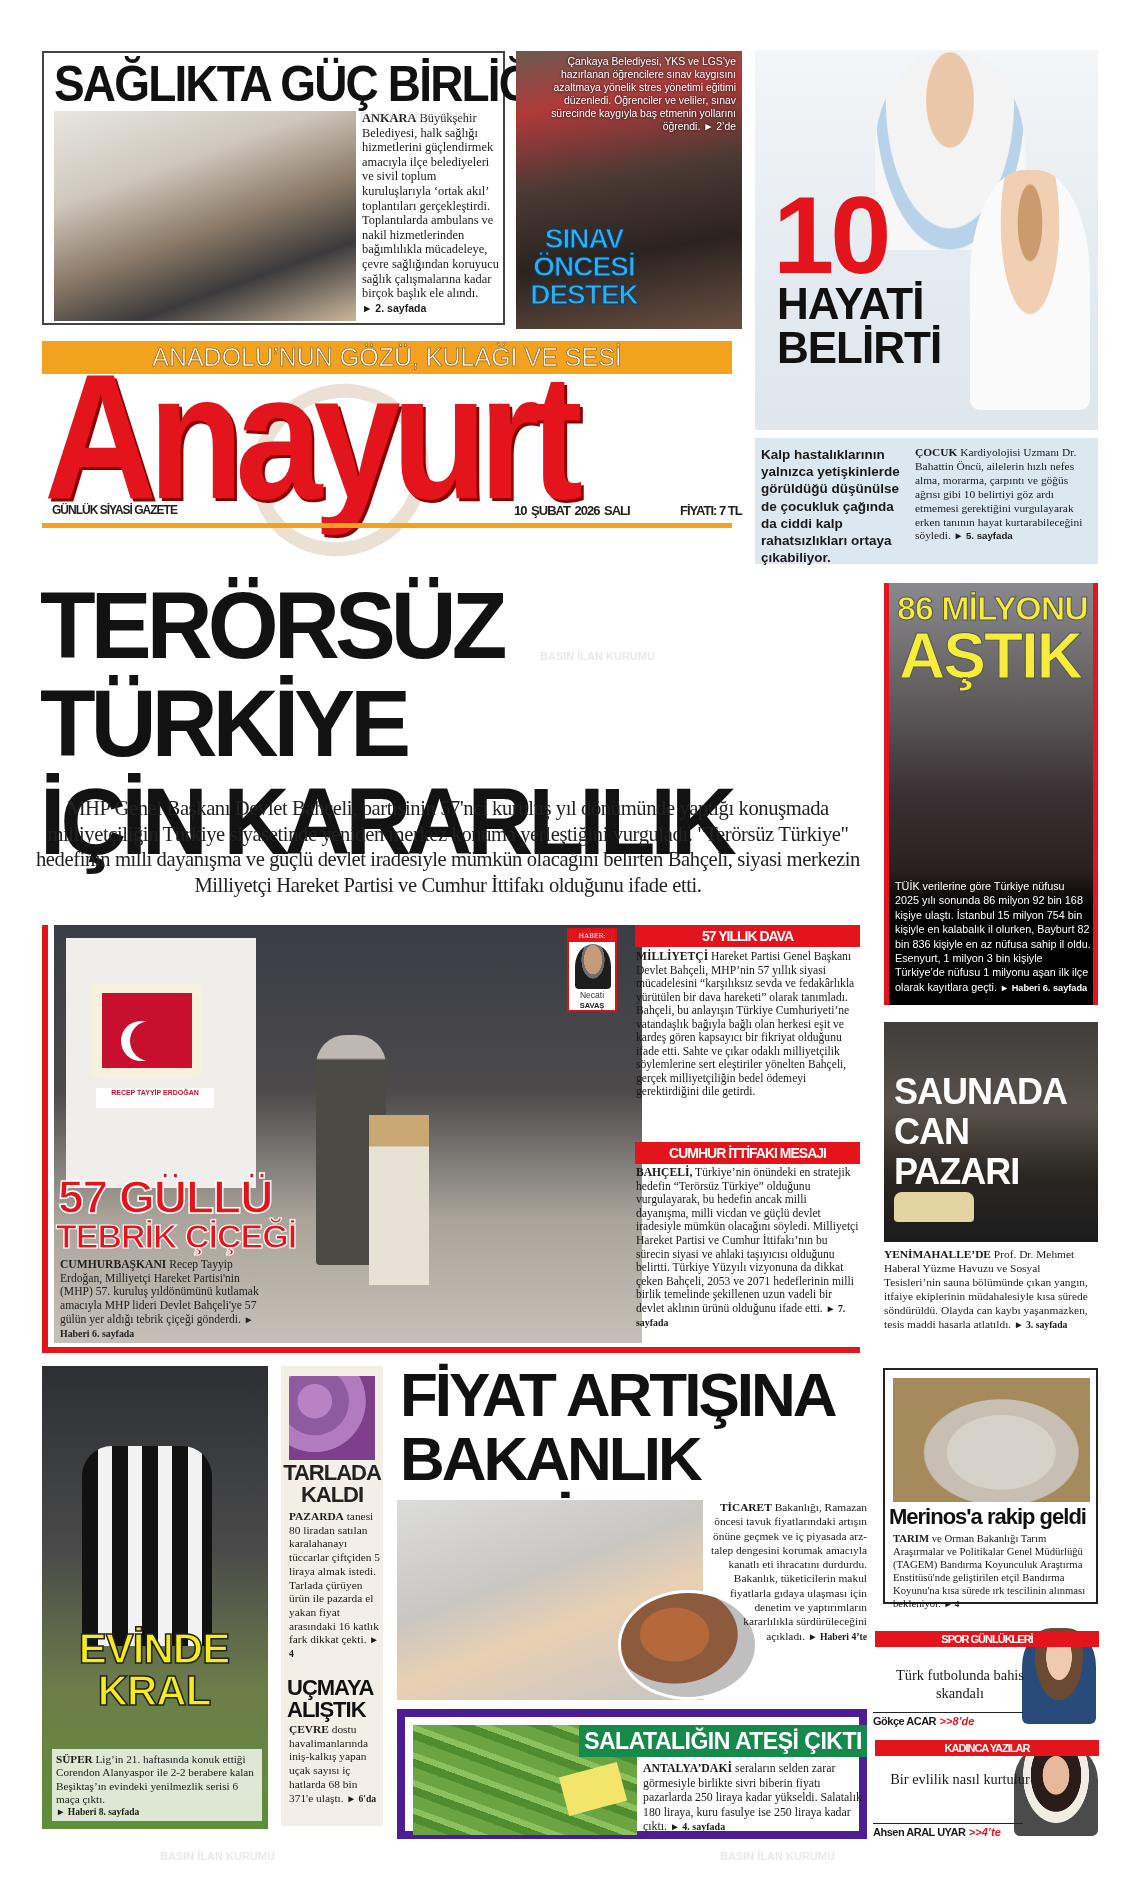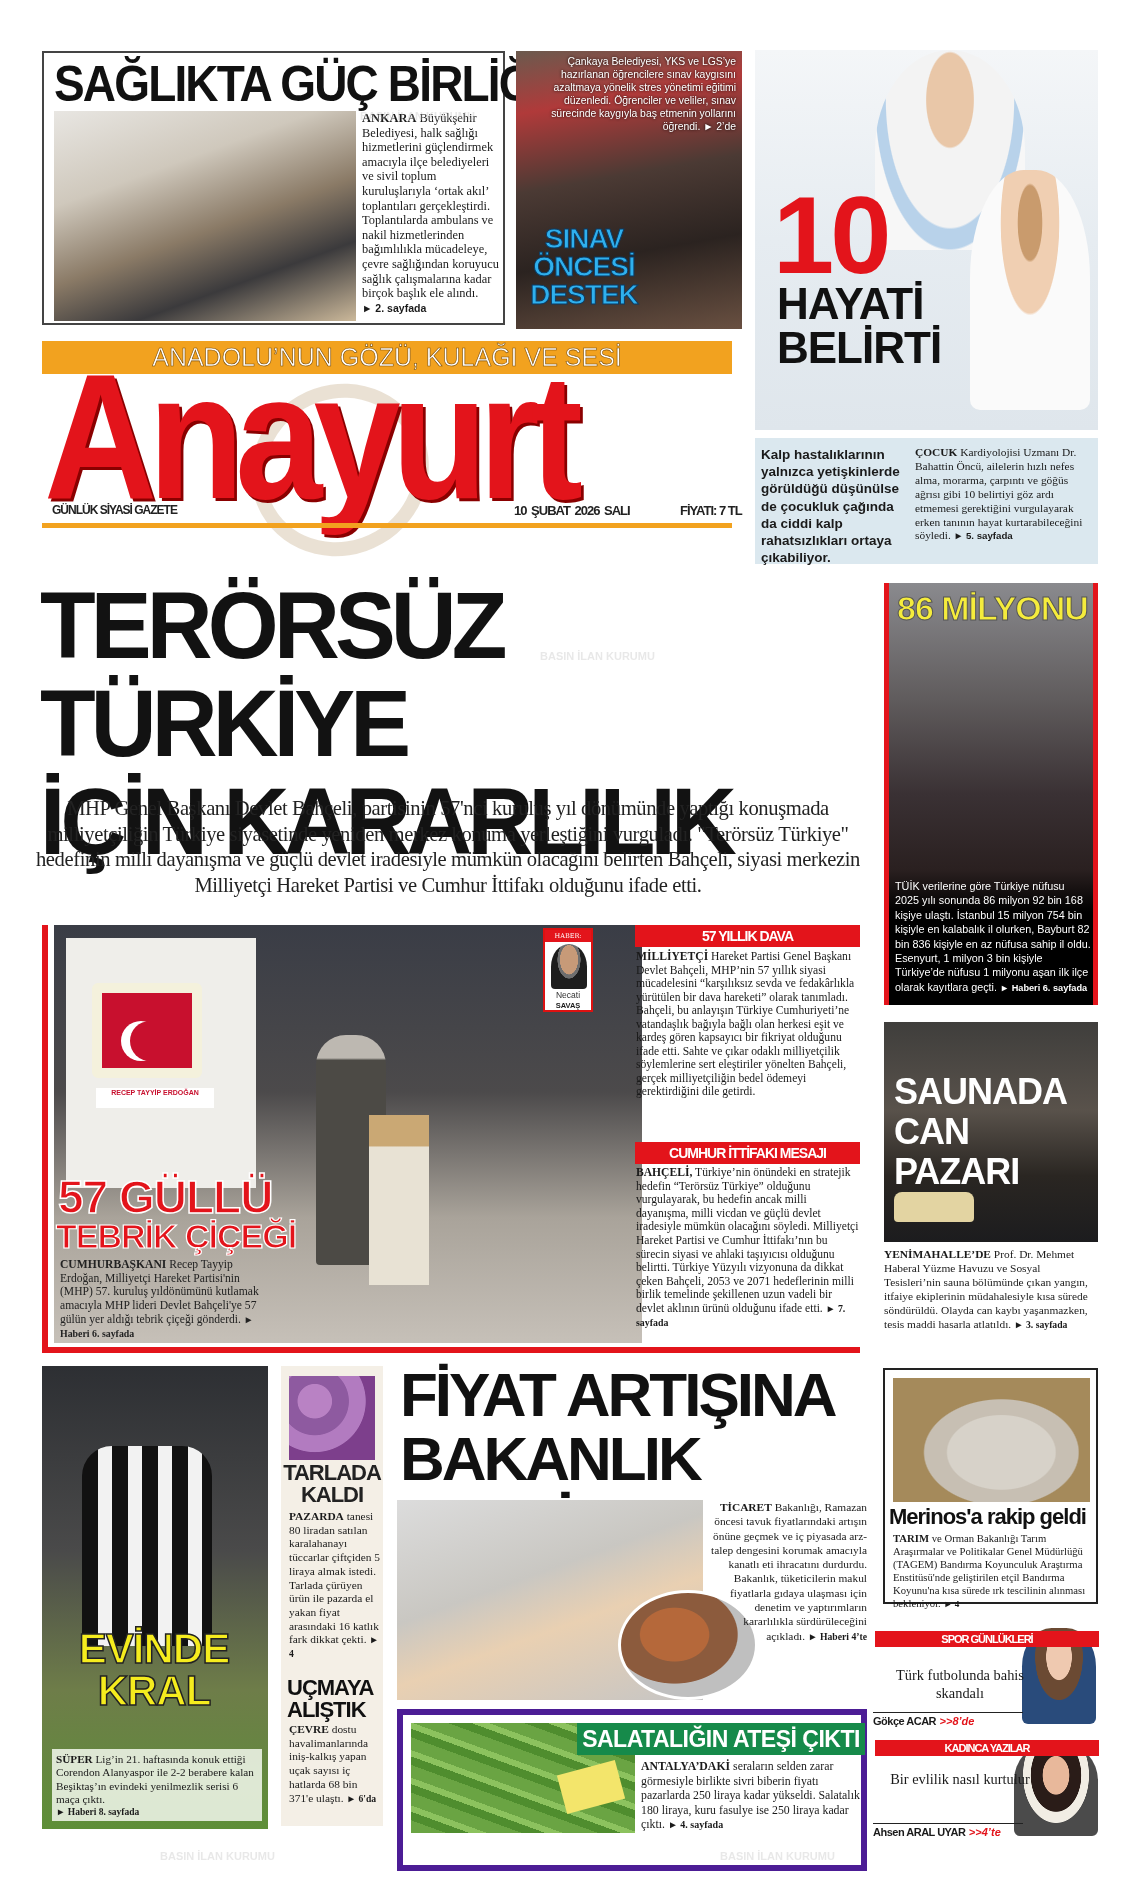--- a/index.html
+++ b/index.html
@@ -63,21 +63,21 @@
   
   #bahceli-section { left: 42px; top: 925px; width: 818px; height: 428px; border-left: 6px solid #e3141b; }
   #bahceli-photo { left: 6px; top: 0; width: 588px; height: 418px;
     background: linear-gradient(180deg,#3a3d46 0%,#4c4a4b 40%,#a9a39a 70%,#c6c0b8 100%); }
   #flower-panel { left: 12px; top: 13px; width: 190px; height: 250px; background: #efeeea; }
   #flower-flag { left: 26px; top: 45px; width: 110px; height: 95px; background: #c8102e; border: 10px solid #f4f1dc; border-radius: 6px; }
   #flower-crescent { left: 28px; top: 28px; width: 40px; height: 40px; border-radius: 50%; box-shadow: -9px 0 0 0 #fff; }
   #flower-label { left: 30px; top: 150px; width: 118px; height: 20px; background: #fff; color: #c8102e; font-size: 7px; text-align: center; line-height: 10px; font-family: "Liberation Sans", sans-serif; font-weight: bold; }
   #podium-person { left: 262px; top: 110px; width: 70px; height: 230px; background: linear-gradient(180deg,#bdb8b1 0 10%,#4c4a45 11% 100%); border-radius: 30px 30px 4px 4px; }
   #podium { left: 315px; top: 190px; width: 60px; height: 170px; background: linear-gradient(180deg,#caa874 0 18%,#e8e2d4 19%); }
-  #author-card { left: 489px; top: 3px; width: 50px; height: 84px; background: #fff; border: 2px solid #d11; }
+  #author-card { left: 513px; top: 3px; width: 50px; height: 84px; background: #fff; border: 2px solid #d11; }
   #author-haber { left: 0; top: 0; width: 100%; height: 12px; background: #e3141b; color: #fff; font-size: 6.5px; text-align: center; line-height: 12px; }
   #author-face { left: 6px; top: 14px; width: 36px; height: 45px; border-radius: 50% 50% 4px 4px; background: radial-gradient(ellipse at 50% 35%,#c79a78 0 35%,#6e6e6e 36% 45%,#1d1d1d 46%); }
   #author-first { left: 0; top: 60px; width: 100%; text-align: center; font-size: 8.5px; font-family: "Liberation Sans", sans-serif; color: #333; }
   #author-last { left: 0; top: 71px; width: 100%; text-align: center; font-size: 7.5px; font-family: "Liberation Sans", sans-serif; font-weight: bold; }
   #gullu-t1 { left: 4px; top: 248px; font-size: 46px; line-height: 48px; color: #e3141b; -webkit-text-stroke: 1.5px #fff; letter-spacing: -1px; text-align: center; }
   #gullu-t2 { left: 2px; top: 293px; font-size: 34px; line-height: 36px; color: #e3141b; -webkit-text-stroke: 1.2px #fff; letter-spacing: -1px; }
   #gullu-text { left: 6px; top: 333px; width: 210px; font-size: 11.6px; line-height: 13.7px; color: #222; }
   #bahceli-bottom-rule { left: 42px; top: 1347px; width: 818px; height: 6px; background: #e3141b; }
 
   .red-tab { background: #e3141b; color: #fff; text-align: center; font-size: 14px; line-height: 22px; height: 22px; }
@@ -107,21 +107,21 @@
   #tarlada-text { left: 8px; top: 144px; width: 92px; font-size: 11.4px; line-height: 13.7px; }
   #ucmaya-title { left: 6px; top: 311px; width: 96px; font-size: 22px; line-height: 22px; color: #111; }
   #ucmaya-text { left: 8px; top: 357px; width: 92px; font-size: 11.4px; line-height: 13.7px; }
 
   #fiyat-headline { left: 400px; top: 1363px; width: 470px; font-size: 62px; line-height: 64px; color: #111; letter-spacing: -3px; }
   #fiyat-photo { left: 397px; top: 1500px; width: 306px; height: 200px;
     background: linear-gradient(160deg,#dcdcdc 0%,#c9c7c2 40%,#e9d0b2 60%,#c5c5c5 100%); }
   #fiyat-hens { left: 618px; top: 1590px; width: 140px; height: 110px; border-radius: 50%; background: radial-gradient(ellipse at 40% 40%,#b5683a 0 30%,#8c5b3d 31% 55%,#bfbfbf 56%); border: 3px solid #fff; }
   #fiyat-text { left: 705px; top: 1500px; width: 162px; font-size: 11.4px; line-height: 14.3px; text-align: right; }
 
-  #salata-box { left: 397px; top: 1709px; width: 470px; height: 162px; border: 6px solid #4c1d95; }
+  #salata-box { left: 397px; top: 1709px; width: 470px; height: 130px; border: 8px solid #4c1d95; }
   #salata-photo { left: 8px; top: 8px; width: 224px; height: 110px; background: repeating-linear-gradient(20deg,#6aa443 0 12px,#4f8d2e 12px 20px,#8cc25e 20px 26px); }
   #salata-tag { left: 150px; top: 44px; width: 60px; height: 40px; background: #f3e56b; transform: rotate(-15deg); }
   #salata-title { left: 174px; top: 8px; width: 288px; height: 32px; background: #168a4a; color: #fff; font-size: 23px; line-height: 32px; text-align: center; letter-spacing: -0.5px; }
   #salata-text { left: 238px; top: 44px; width: 226px; font-size: 11.8px; line-height: 14.5px; }
 
   #merinos-box { left: 883px; top: 1368px; width: 215px; height: 236px; border: 2px solid #222; }
   #merinos-photo { left: 8px; top: 8px; width: 197px; height: 124px; background: radial-gradient(ellipse at 55% 60%,#d7d2c9 0 35%,#c7bfb3 36% 50%,#a58a5b 51%); }
   #merinos-title { left: 4px; top: 134px; width: 205px; font-size: 22px; line-height: 26px; color: #111; letter-spacing: -1px; }
   #merinos-text { left: 8px; top: 162px; width: 200px; font-size: 10.7px; line-height: 13px; }
 
@@ -192,20 +192,21 @@
 <div id="masthead-underline" class="abs"></div>
 
 <div id="main-headline" class="abs">
   <div>TERÖRSÜZ TÜRKİYE</div>
   <div>İÇİN KARARLILIK</div>
 </div>
 <div id="main-summary" class="abs serif">MHP Genel Başkanı Devlet Bahçeli, partisinin 57'nci kuruluş yıl dönümünde yaptığı konuşmada milliyetçiliğin Türkiye siyasetinde yeniden merkez konuma yerleştiğini vurguladı. "Terörsüz Türkiye" hedefinin milli dayanışma ve güçlü devlet iradesiyle mümkün olacağını belirten Bahçeli, siyasi merkezin Milliyetçi Hareket Partisi ve Cumhur İttifakı olduğunu ifade etti.</div>
 
 <div id="milyon-box" class="abs photo">
   <div id="milyon-t1" class="abs cond">86 MİLYONU</div>
+  <div id="milyon-t2" class="abs cond">AŞTIK</div>
   <div id="milyon-text" class="abs">
     <span>TÜİK verilerine göre Türkiye nüfusu 2025 yılı sonunda 86 milyon 92 bin 168 kişiye ulaştı. İstanbul 15 milyon 754 bin kişiyle en kalabalık il olurken, Bayburt 82 bin 836 kişiyle en az nüfusa sahip il oldu. Esenyurt, 1 milyon 3 bin kişiyle Türkiye’de nüfusu 1 milyonu aşan ilk ilçe olarak kayıtlara geçti.</span>
     <span class="ref">► Haberi 6. sayfada</span>
   </div>
 </div>
 
 <div id="bahceli-section" class="abs">
   <div id="bahceli-photo" class="abs photo">
     <div id="flower-panel" class="abs">
       <div id="flower-flag" class="abs">

